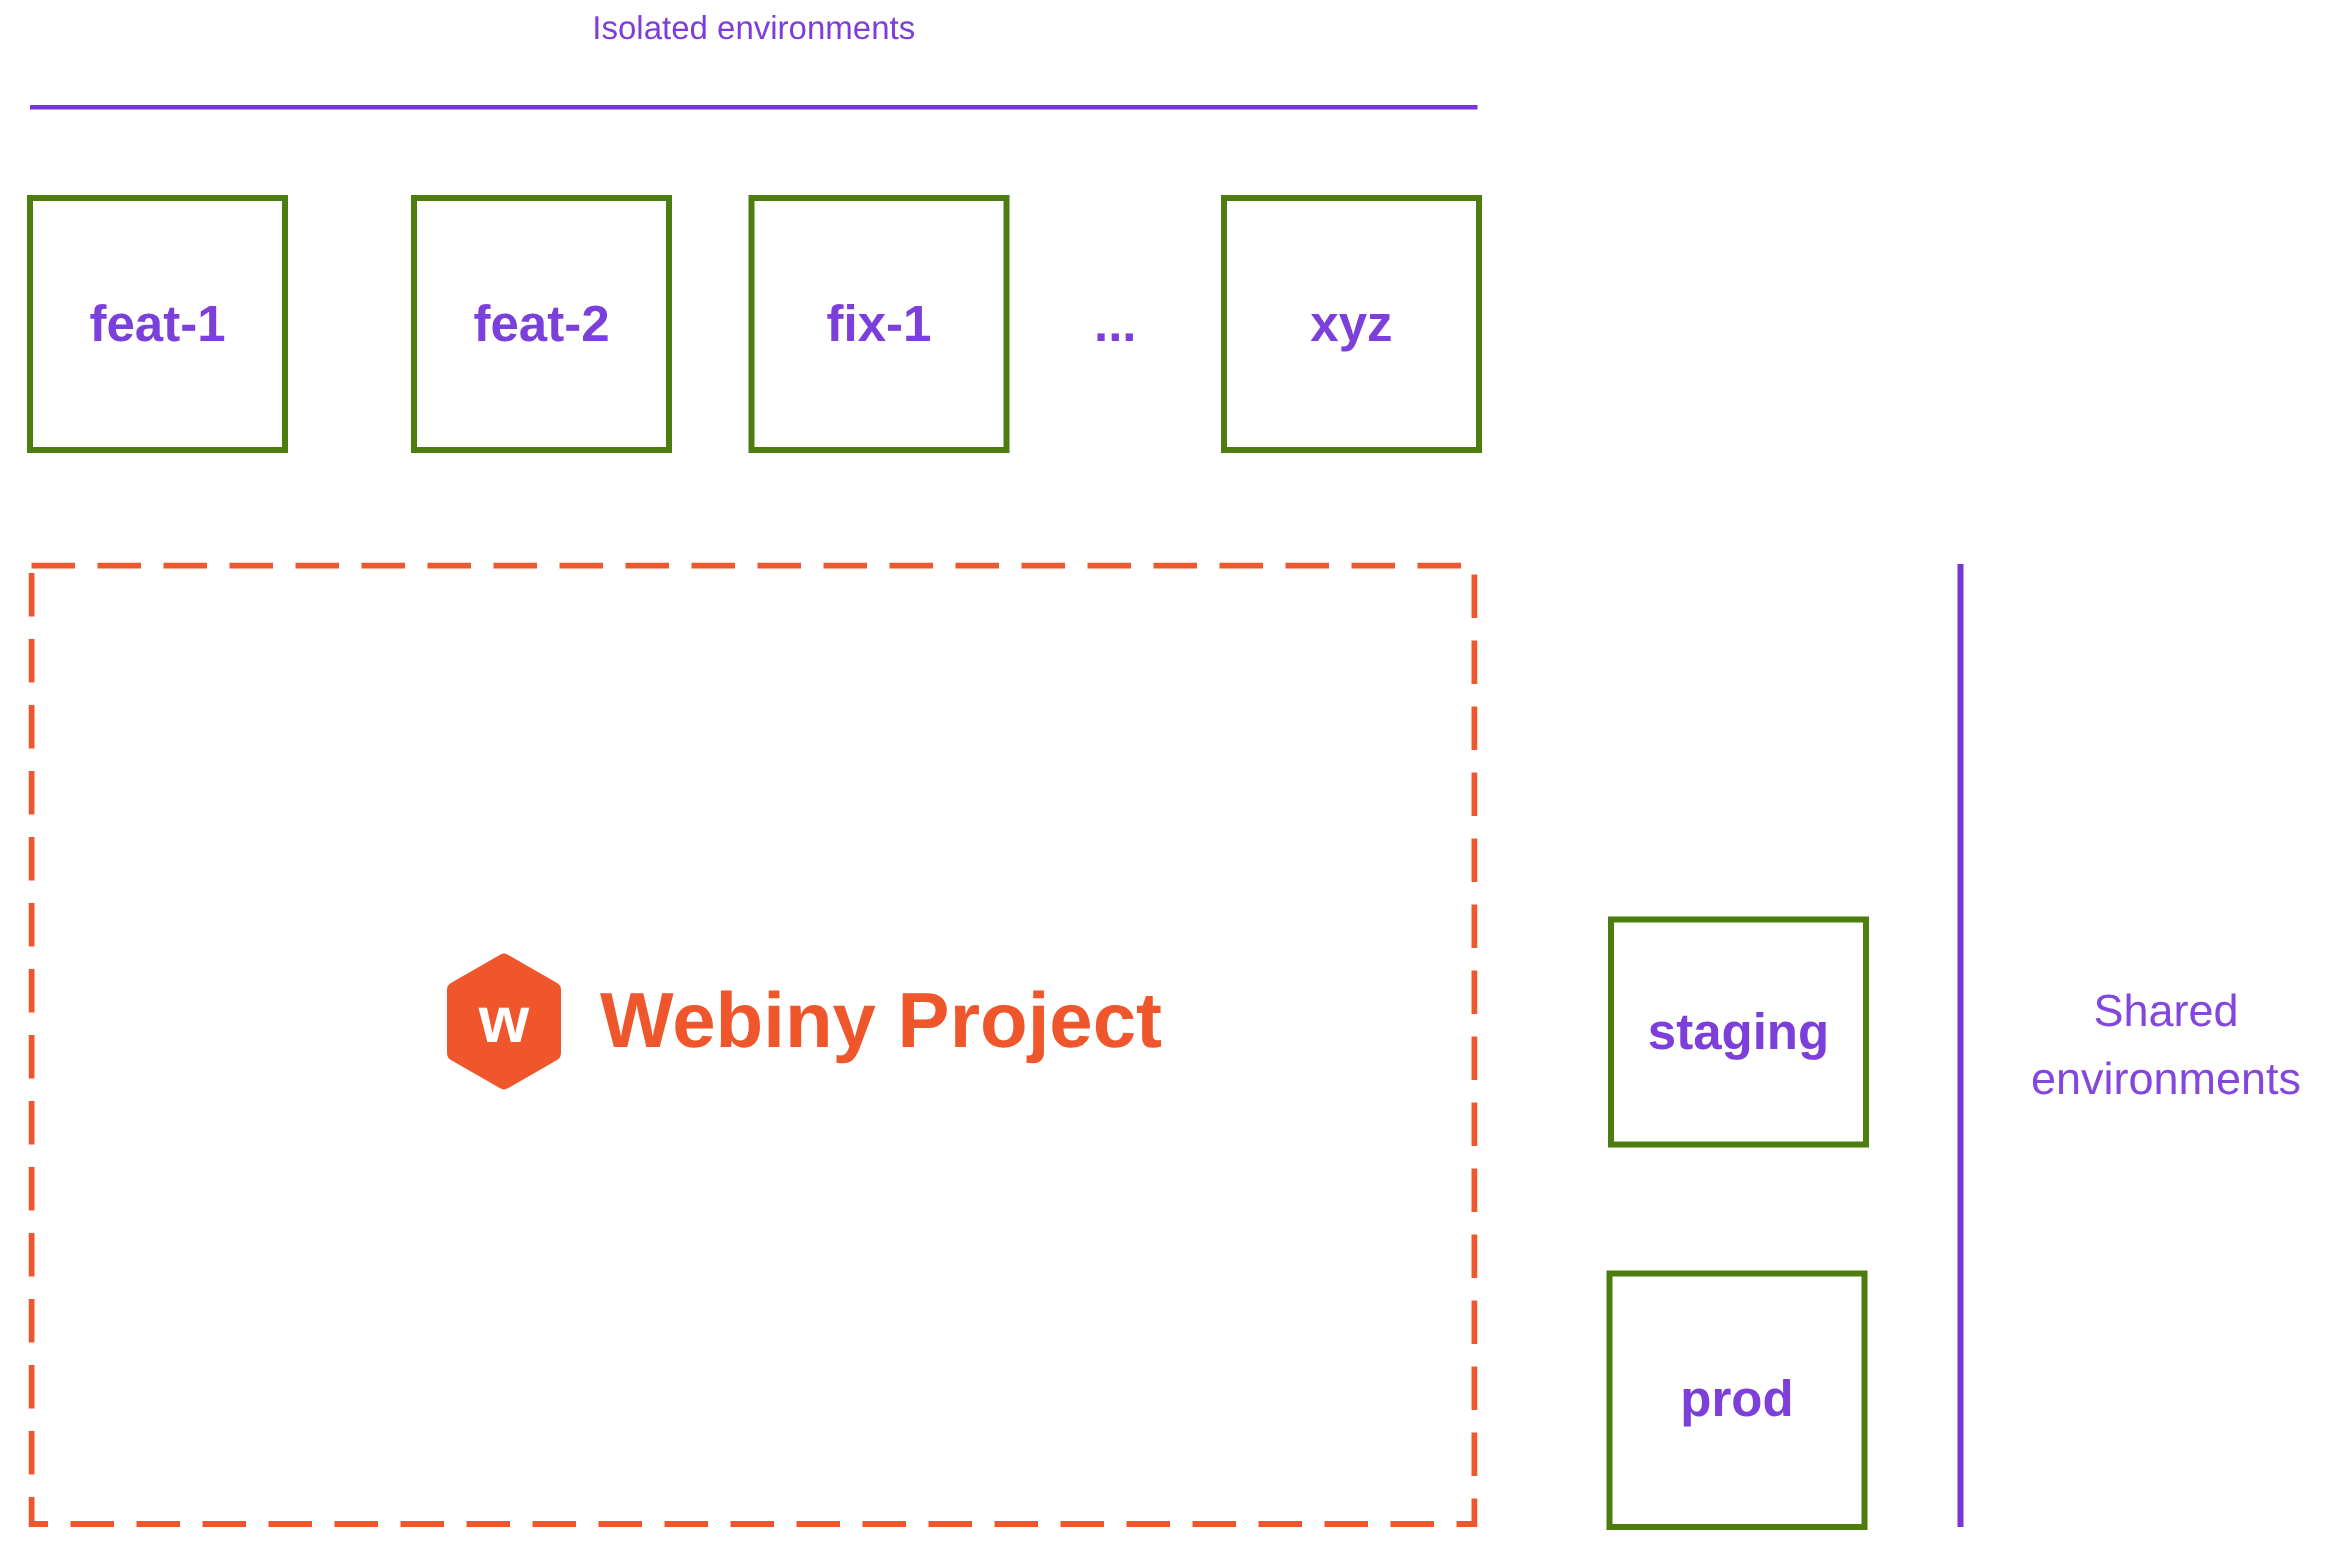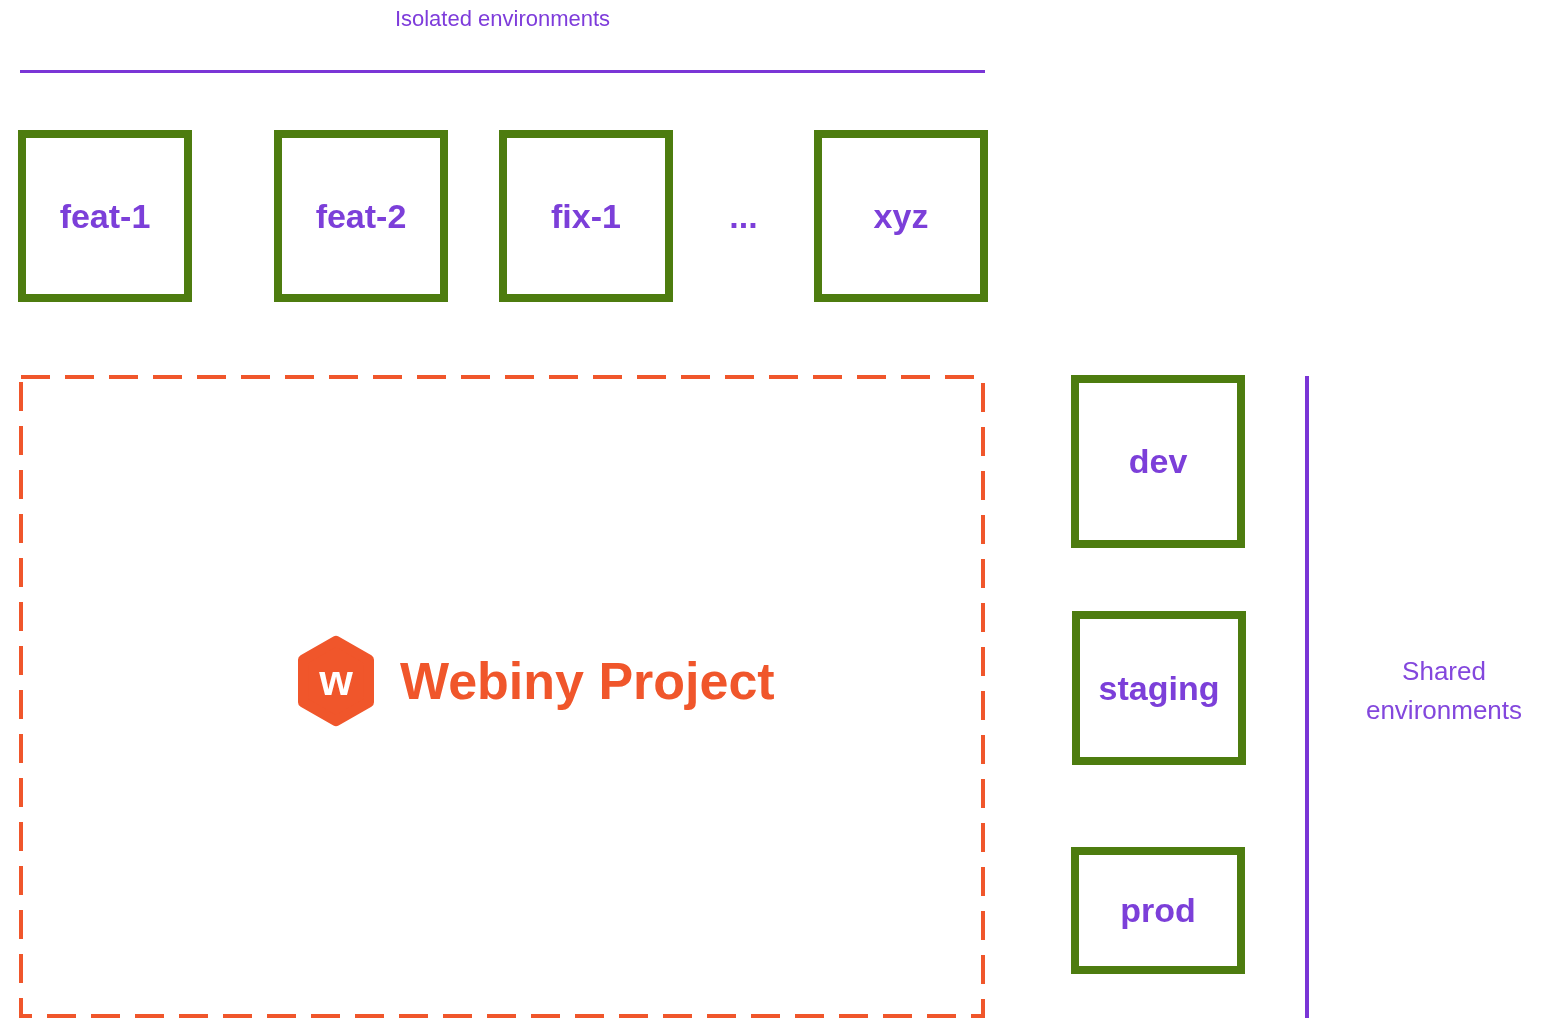--- a/index.html
+++ b/index.html
@@ -35,21 +35,21 @@
     height: 3px;
     background: #7a35d6;
   }
 
   
   .env-box {
     position: absolute;
     width: 174px;
     height: 172px;
     box-sizing: border-box;
-    border: 8px solid #4d7c0f;
+    border: 4px solid #4d7c0f;
     background: #ffffff;
     display: flex;
     align-items: center;
     justify-content: center;
     font-size: 34px;
     font-weight: 700;
     color: #7c3fd9;
   }
   #box-feat1 { left: 18px;  top: 130px; }
   #box-feat2 { left: 274px; top: 130px; }
@@ -95,37 +95,37 @@
   .project-label {
     font-size: 52px;
     font-weight: 700;
     color: #f0562b;
     white-space: nowrap;
   }
 
   
   #box-dev     { left: 1071px; top: 375px; height: 173px; }
   #box-staging { left: 1072px; top: 611px; height: 154px; }
-  #box-prod    { left: 1071px; top: 847px; height: 127px; }
+  #box-prod    { left: 1071px; top: 847px; height: 173px; }
 
   .shared-vline {
     position: absolute;
     left: 1305px;
     top: 376px;
     width: 4px;
     height: 642px;
     background: #7a35d6;
   }
   .shared-title {
     position: absolute;
     left: 1332px;
     top: 652px;
     width: 224px;
     text-align: center;
-    font-size: 26px;
+    font-size: 30px;
     font-weight: 400;
     line-height: 1.5;
     color: #8347dd;
   }
 </style>
 </head>
 <body>
 
 <div id="canvas">
 
@@ -144,20 +144,19 @@
     </svg>
     <div class="project-logo-row">
       <svg width="80" height="94" viewBox="0 0 100 114" aria-hidden="true">
         <polygon points="50,7 91,30.5 91,83.5 50,107 9,83.5 9,30.5" fill="#f0562b" stroke="#f0562b" stroke-width="13" stroke-linejoin="round"></polygon>
         <text x="50" y="74" text-anchor="middle" font-family="Liberation Sans, sans-serif" font-size="54" font-weight="bold" fill="#ffffff">w</text>
       </svg>
       <div class="project-label">Webiny Project</div>
     </div>
   </div>
 
-  <div class="env-box" id="box-dev">dev</div>
   <div class="env-box" id="box-staging">staging</div>
   <div class="env-box" id="box-prod">prod</div>
 
   <div class="shared-vline"></div>
   <div class="shared-title">Shared environments</div>
 
 </div>
 
 </body></html>

